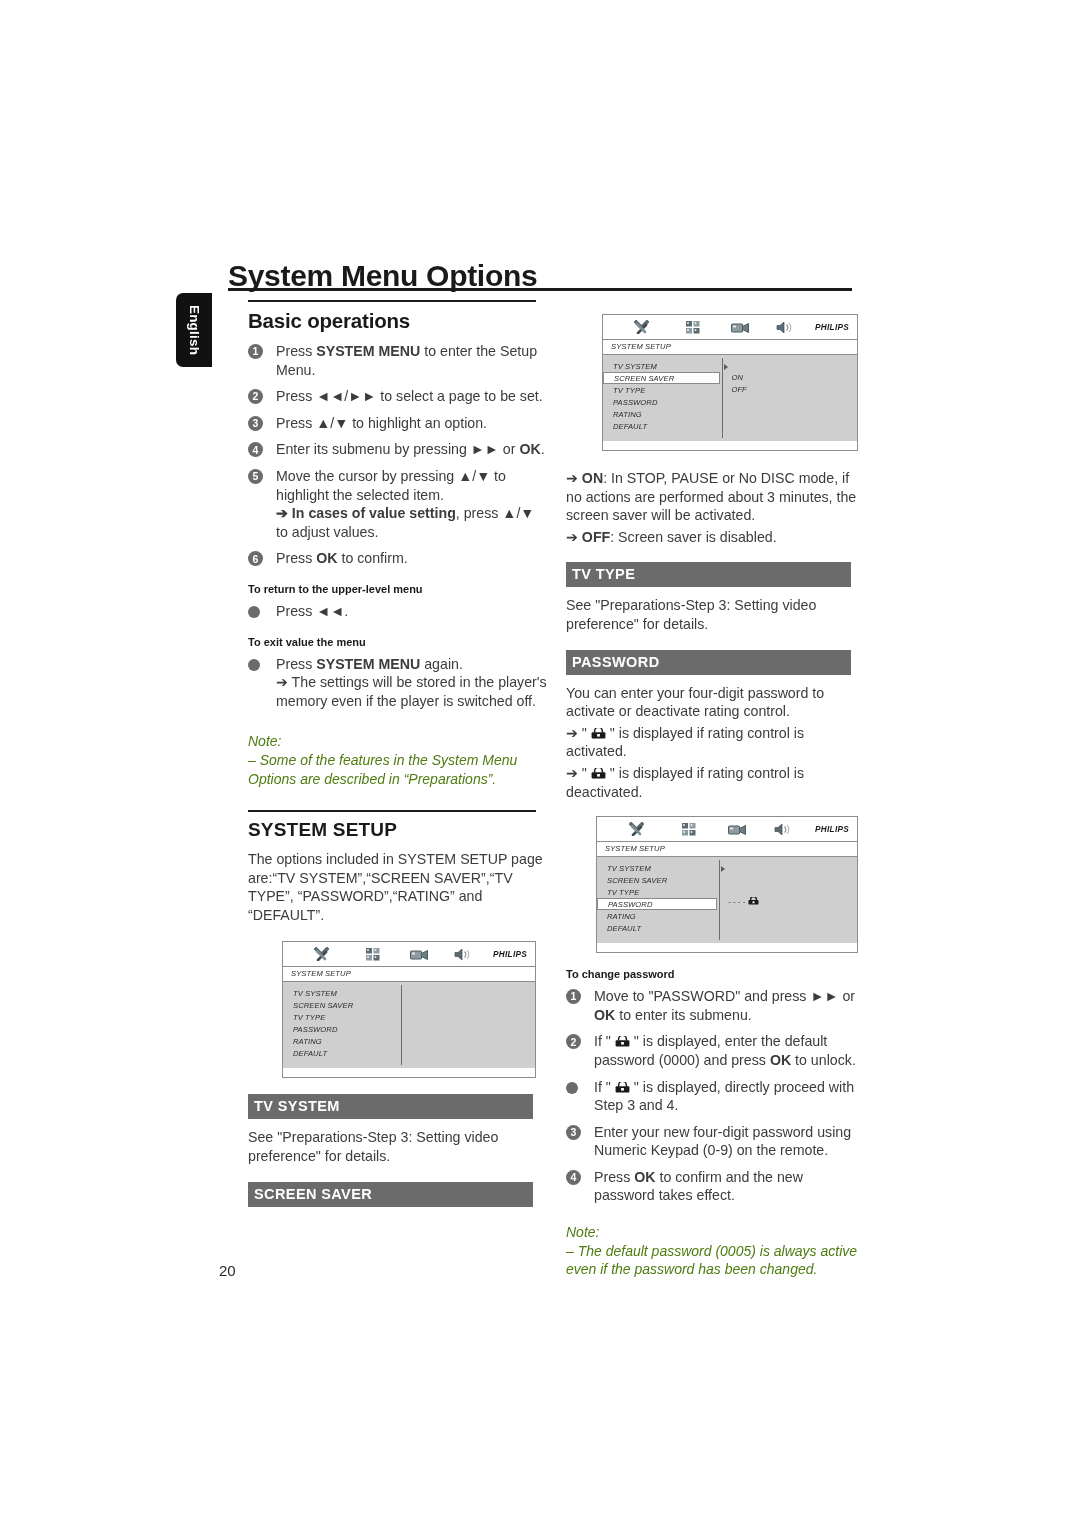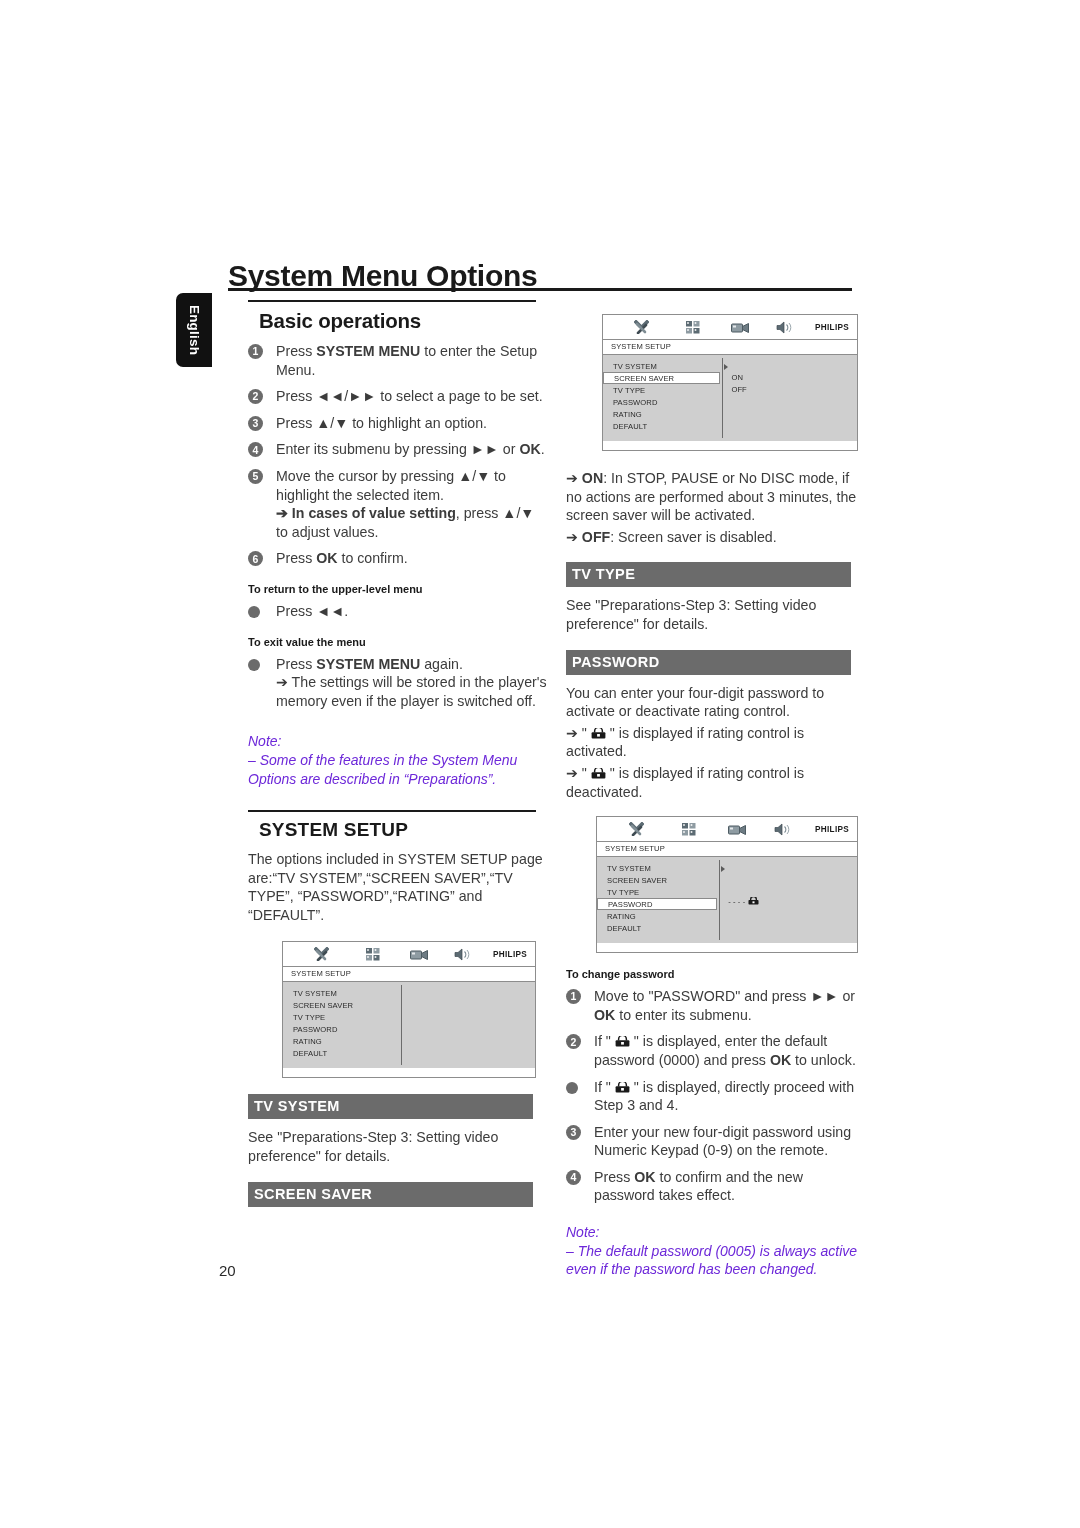--- a/index.html
+++ b/index.html
@@ -40,37 +40,37 @@
     letter-spacing:0.2px;
   }
 
   
   .col { position:absolute; width:300px; }
   .col-left  { left:248px; top:300px; }
   .col-right { left:566px; top:300px; }
 
   
   .h-rule { height:2px; background:#1a1a1a; margin-bottom:7px; width:288px; }
-  .h2 { font-size:20.5px; font-weight:bold; color:#1a1a1a; margin:0 0 9px 11px; letter-spacing:-0.2px;}
+  .h2 { font-size:20.5px; font-weight:bold; color:#1a1a1a; margin:0 0 9px 0; letter-spacing:-0.2px;}
   .h2.caps { font-size:19px; letter-spacing:0.2px; }
   .h3 { font-size:11px; font-weight:bold; color:#1a1a1a; margin:15px 0 7px 0; }
 
   
   .bar {
     background:#6b6b6b; color:#ffffff;
     font-size:14.5px; font-weight:bold; letter-spacing:0.4px;
     padding:4px 0 5px 6px; width:285px; margin:16px 0 9px 0;
   }
 
   
   p.t {
     font-size:14.2px; line-height:18.6px; margin:0 0 9px 0; color:#3c3c3c;
   }
   p.t.tight { margin-bottom:3px; }
-  .note { font-style:italic; font-size:14px; line-height:18.6px; color:#6d28d9;}
+  .note { font-style:italic; font-size:14px; line-height:18.6px; color:#4d7c0f;}
 
   
   ol.steps, ul.steps { list-style:none; margin:0; padding:0; }
   .step { position:relative; padding-left:28px; margin-bottom:8px; }
   .step-num {
     position:absolute; left:0; top:2px;
     width:15px; height:15px; border-radius:50%;
     background:#6b6b6b; color:#fff;
     font-size:10.5px; font-weight:bold;
     display:flex; align-items:center; justify-content:center;
@@ -83,21 +83,21 @@
   }
   .step-body { font-size:14.2px; line-height:18.6px; }
 
   
   .lock { display:inline-block; width:15px; height:11px; vertical-align:-1px; position:relative; }
   .lock svg { display:block; }
 
   
   .osd {
     border:1px solid #8d8d8d; background:#15803d;
-    width:100%; position:relative; font-family:"Liberation Sans", sans-serif;
+    width:100%; position:relative; font-family:"Liberation Sans", sans-serif;font-style:italic;
   }
   .osd-top {
     height:25px; background:#ffffff; border-bottom:1px solid #8d8d8d;
     display:flex; align-items:center; padding:0 8px 0 10px; gap:0px;
   }
   .osd-icon { flex:0 0 auto; display:flex; align-items:center; justify-content:center; }
   .osd-brand {
     margin-left:auto; font-size:8.2px; font-weight:bold; color:#1a1a1a;
     letter-spacing:0.3px;
   }

